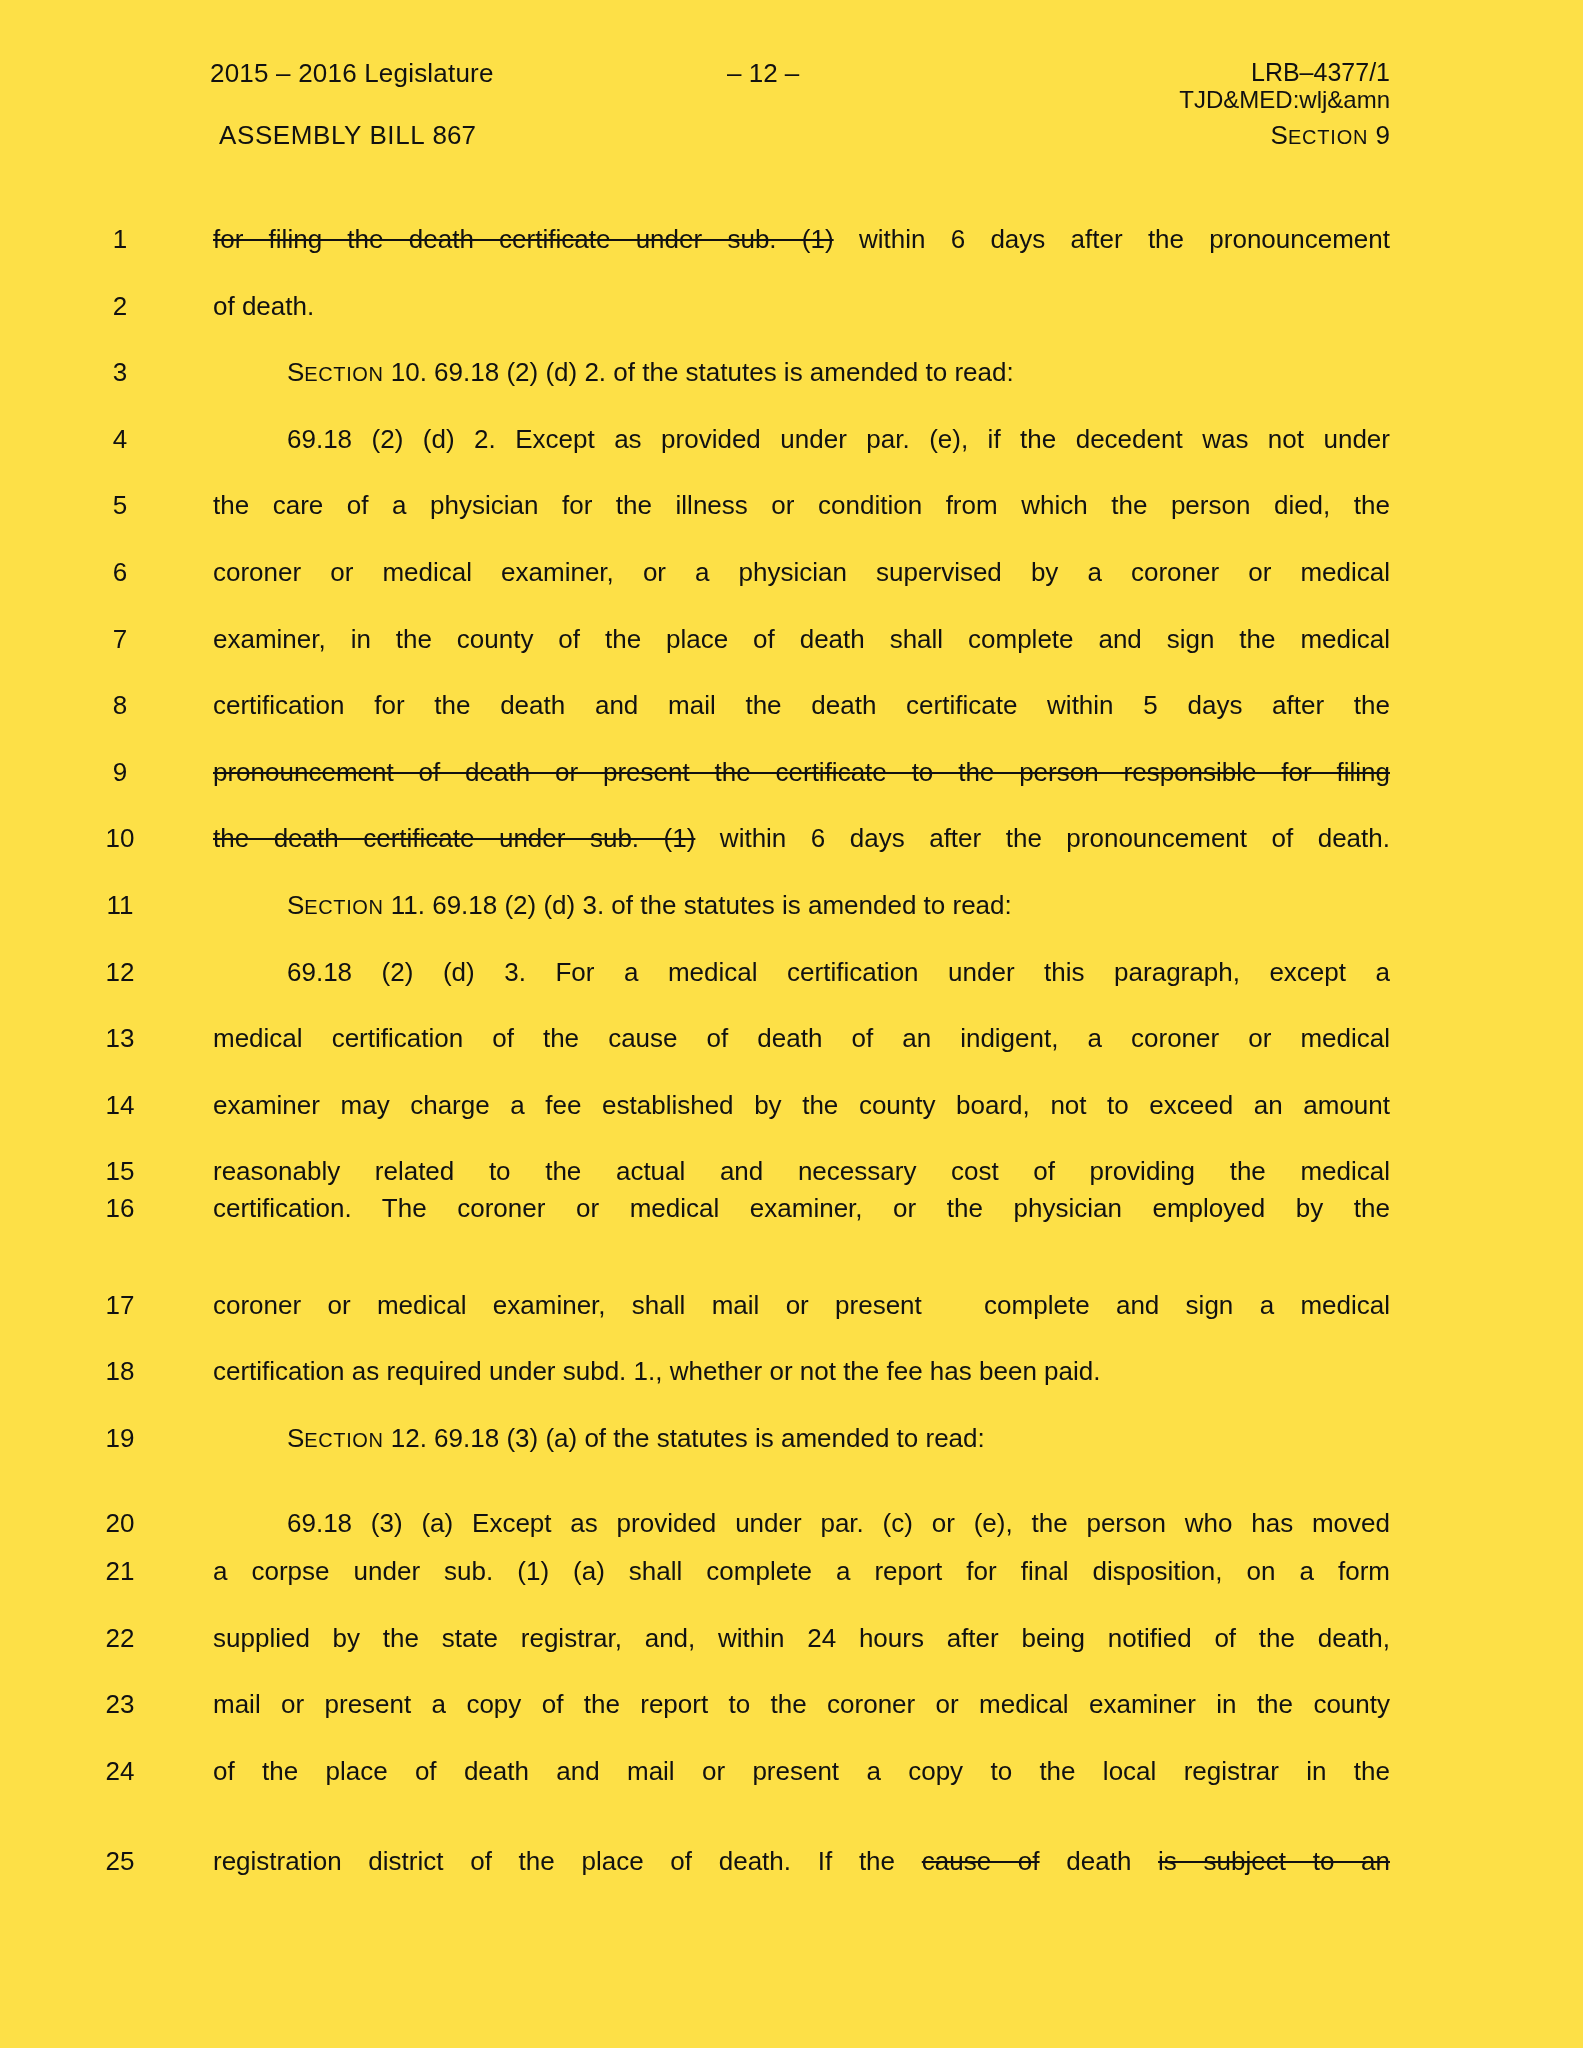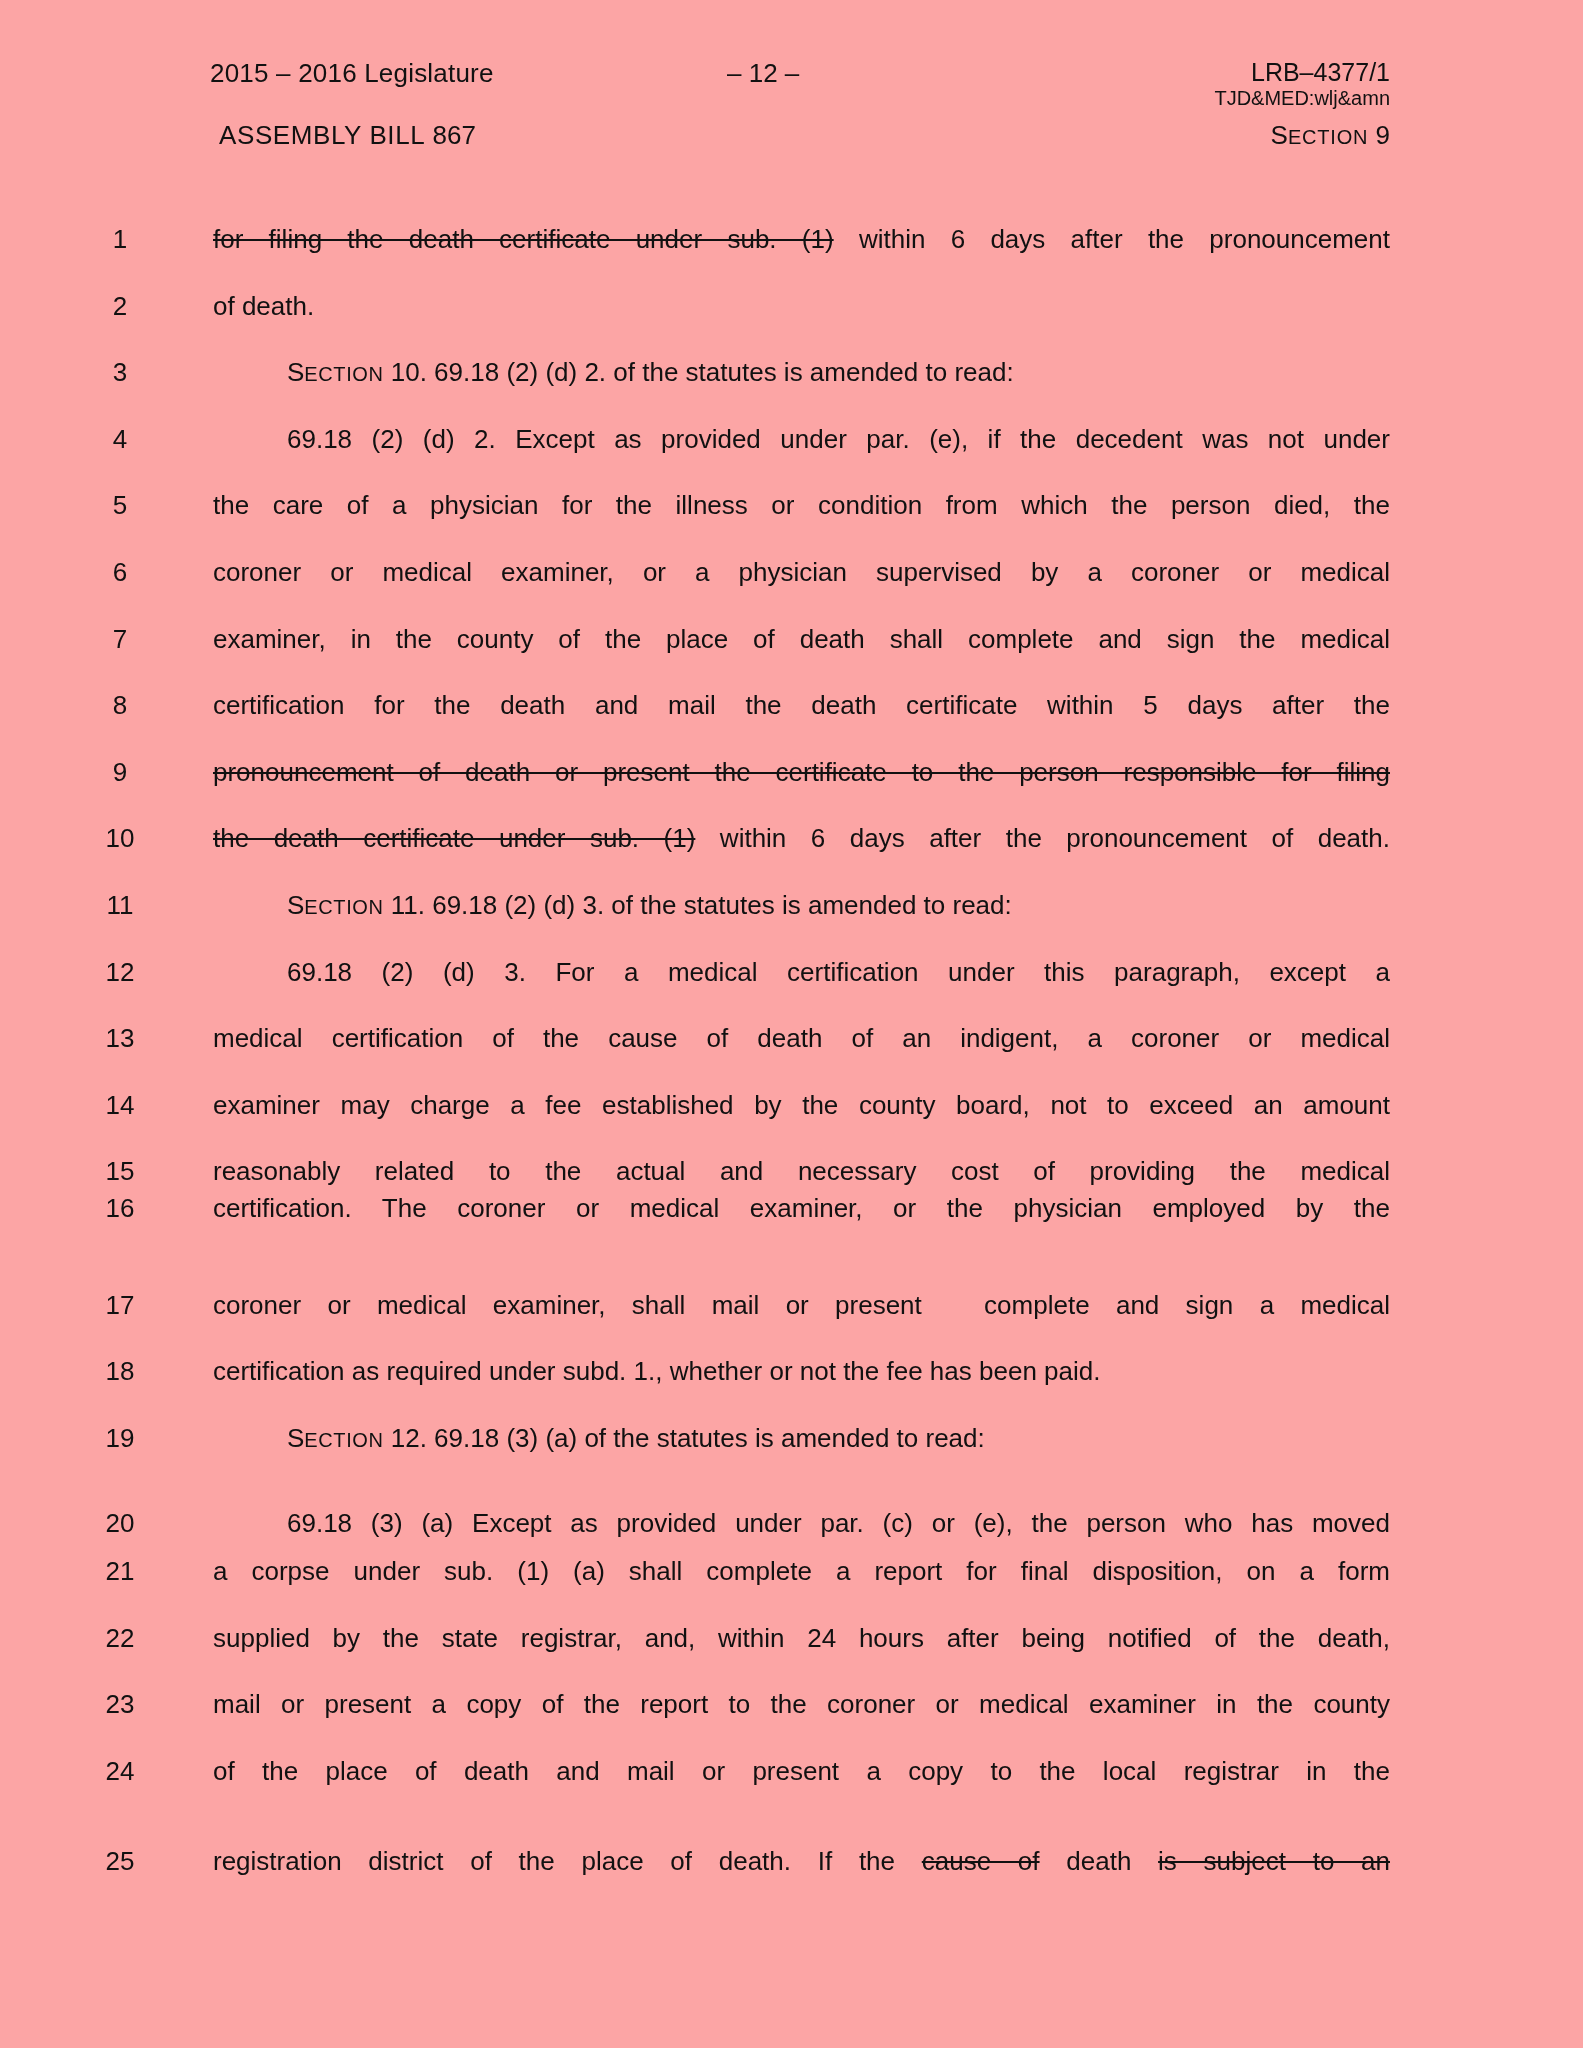--- a/index.html
+++ b/index.html
@@ -1,27 +1,27 @@
 <!DOCTYPE html>
 <html><head>
 <meta charset="utf-8">
 <style>
   html, body { margin: 0; padding: 0; background: #ffffff; }
   body { width: 1583px; height: 2048px; position: relative; overflow: hidden;
          font-family: "Liberation Sans", sans-serif; color: #1a1a1a; }
-  .page { position: absolute; left: 0; top: 0; width: 1583px; height: 2048px; background: #fca5a5; }
+  .page { position: absolute; left: 0; top: 0; width: 1583px; height: 2048px; background: #fde047; }
 
   .hdr { position: absolute; font-size: 26px; line-height: 1; white-space: nowrap; color: #111; }
   .hdr-left-1 { left: 210px; top: 60px; letter-spacing: 0.2px; }
   .hdr-left-2 { left: 219px; top: 122px; }
   .hdr-left-2 .caps { letter-spacing: 0.6px; }
   .hdr-center { left: 727px; top: 60px; }
   .hdr-right { right: 193px; text-align: right; }
   .hdr-right-1 { top: 60px; font-size: 25px; }
-  .hdr-right-2 { top: 88px; font-size: 20px; }
+  .hdr-right-2 { top: 88px; font-size: 24px; }
   .hdr-right-3 { top: 122px; }
   .sc-big { font-size: 26px; }
   .sc-small { font-size: 20px; letter-spacing: 0.8px; }
 
   .line { position: absolute; left: 0; width: 1583px; height: 40px; }
   .lnum { position: absolute; left: 90px; width: 60px; text-align: center;
           font-size: 26px; line-height: 40px; color: #111; }
   .ltext { position: absolute; left: 213px; width: 1177px; font-size: 26px;
            line-height: 40px; white-space: nowrap; color: #111; }
   .ltext.just { text-align: justify; text-align-last: justify; white-space: normal; height: 40px; overflow: hidden; }

